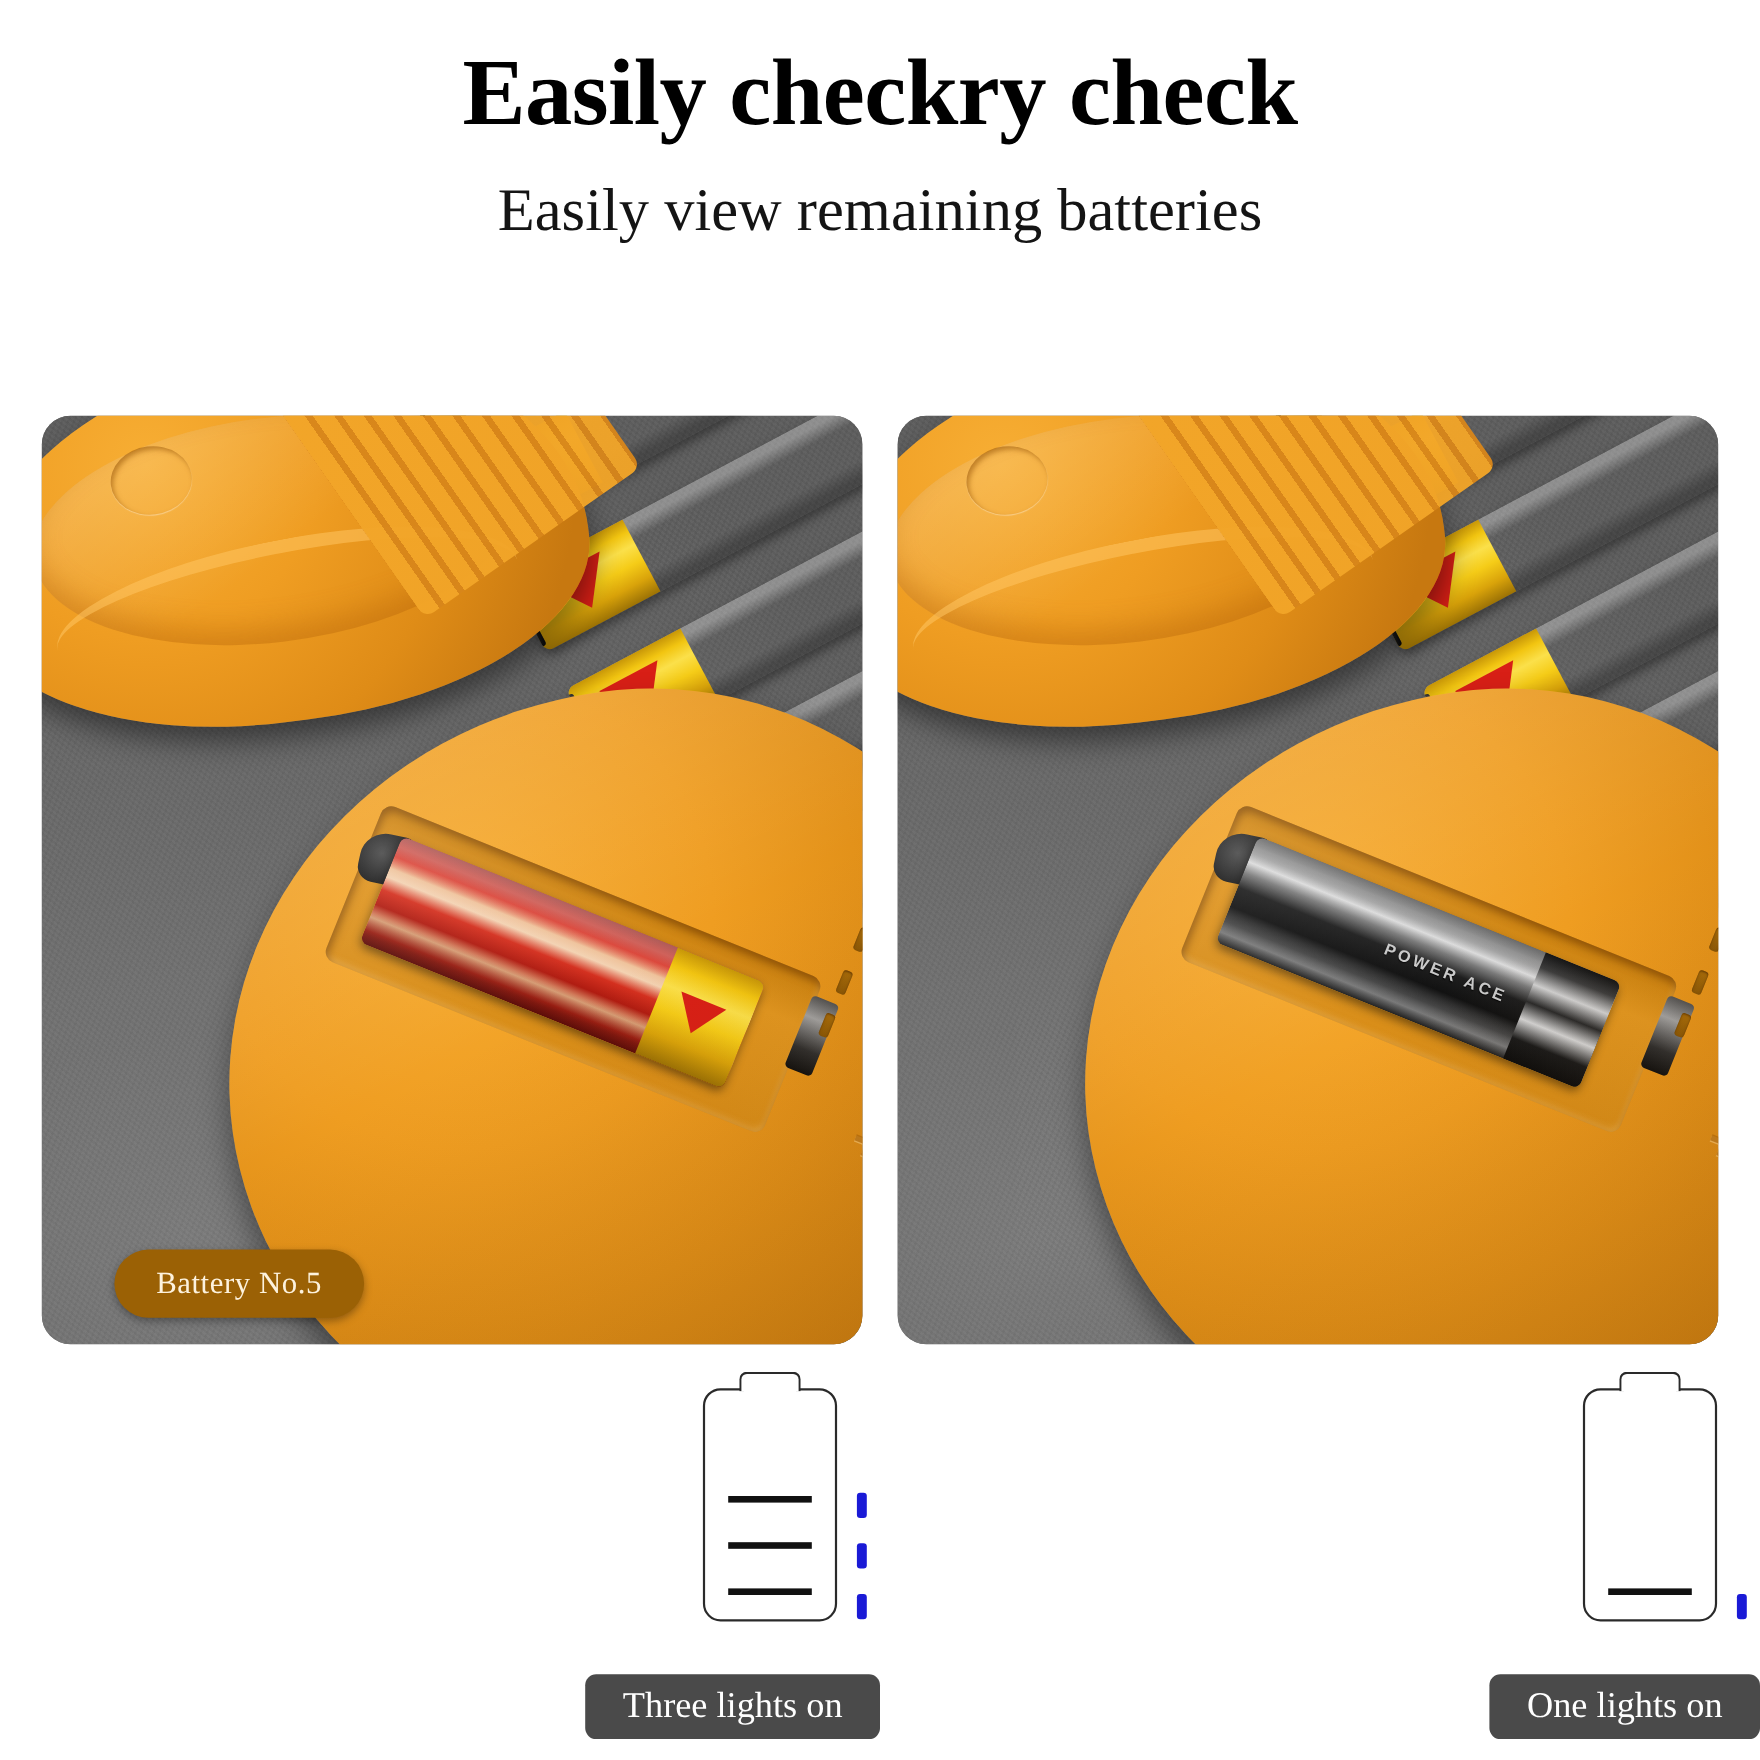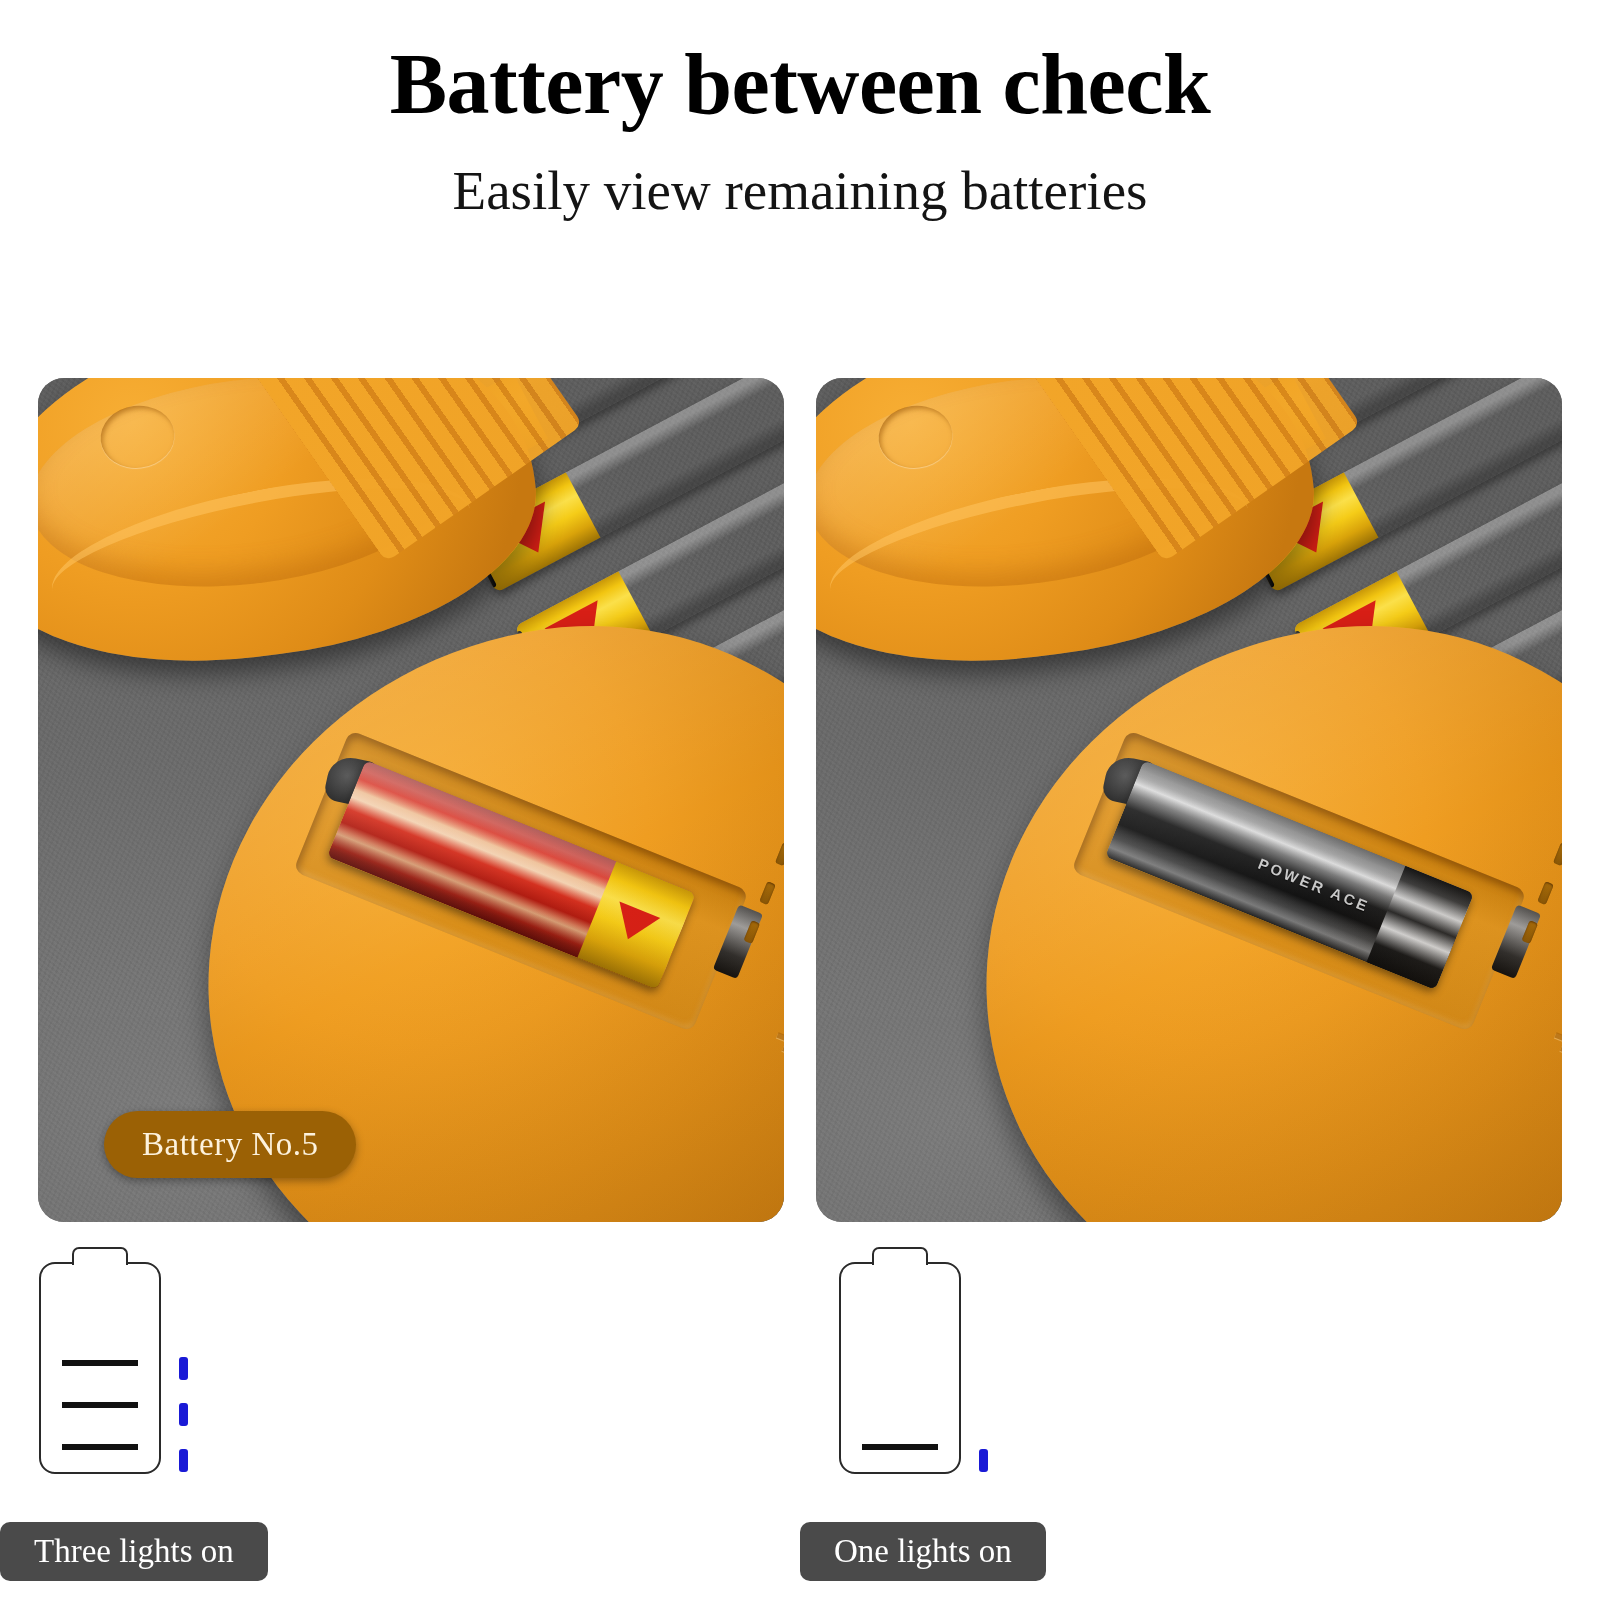--- a/index.html
+++ b/index.html
@@ -243,40 +243,40 @@
     font-family:"Liberation Sans", sans-serif;
     color:rgba(181,108,10,.75);
     font-weight:bold;
     text-shadow:0 1px 0 rgba(255,214,140,.55);
   }
   .mark-minus{ left:158px; top:148px; font-size:40px; transform:rotate(30deg); }
   .mark-plus{ left:556px; top:410px; font-size:52px; transform:rotate(30deg); }
 
   
   .panel-badge{
-    position:absolute; left:66px; bottom:44px;
+    position:absolute; left:66px; bottom:24px;
     background:#9b6105;
     color:#fdf2dd;
-    font-size:33px;
+    font-size:28px;
     padding:15px 38px;
     border-radius:40px;
     font-family:"Liberation Serif", serif;
     letter-spacing:.5px;
     box-shadow:0 3px 8px rgba(0,0,0,.35);
   }
 
   
   .indicators{
     position:absolute; top:1262px; left:0;
     width:1600px; height:338px;
     display:flex;
   }
   .ind-col{
     flex:1;
-    display:flex; flex-direction:column; align-items:flex-start;
+    display:flex; flex-direction:column; align-items:flex-end;
   }
   .batt-icon-wrap{
     position:relative;
     width:200px; height:232px;
     display:flex; align-items:flex-start; justify-content:center;
   }
   .batt-icon{
     position:relative;
     width:122px; height:212px;
     border:2.5px solid #2a2a2a;
@@ -317,21 +317,21 @@
     font-size:33px;
     padding:11px 34px;
     border-radius:10px;
     font-family:"Liberation Serif", serif;
   }
 </style>
 </head>
 <body>
 
 <div class="header">
-  <div class="title">Battery between check</div>
+  <div class="title">Easily checkry check</div>
   <div class="subtitle-wrap">
     <div class="subtitle">Easily view remaining batteries</div>
   </div>
 </div>
 
 <div class="panels">
 
   <div class="panel">
     <div class="panel-bg"></div>
     <div class="panel-noise"></div>

